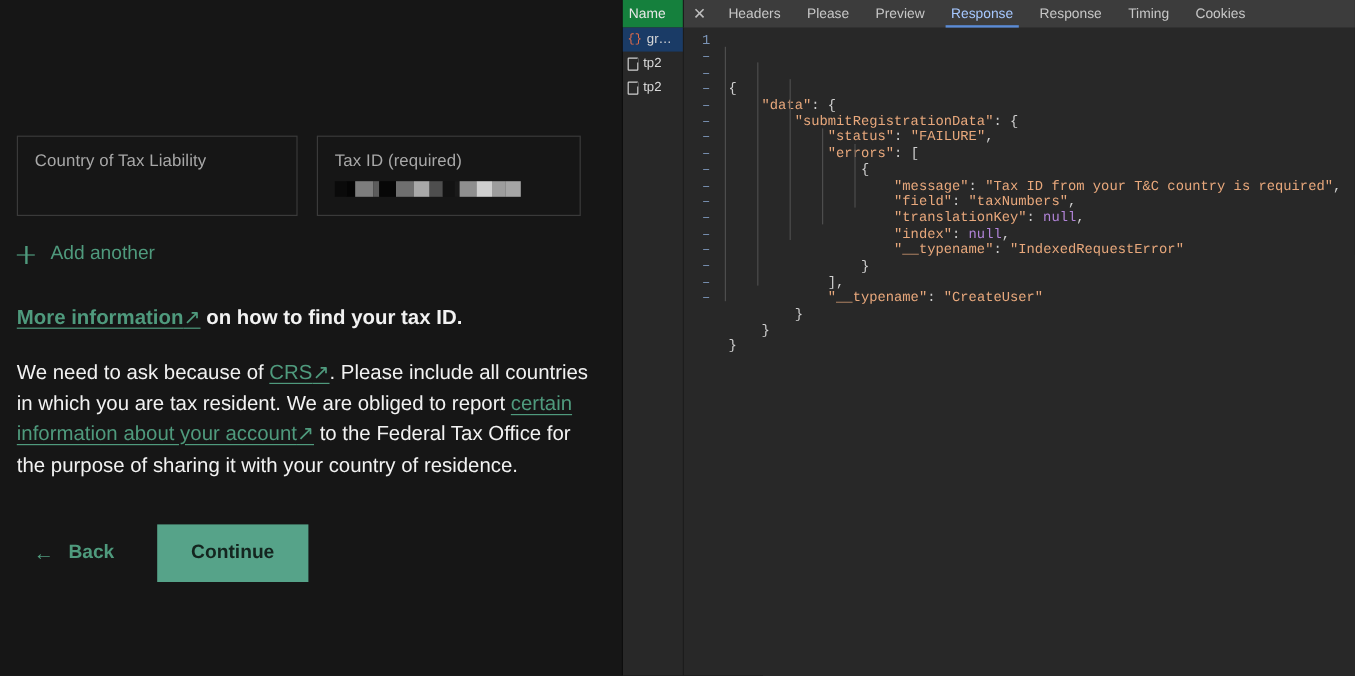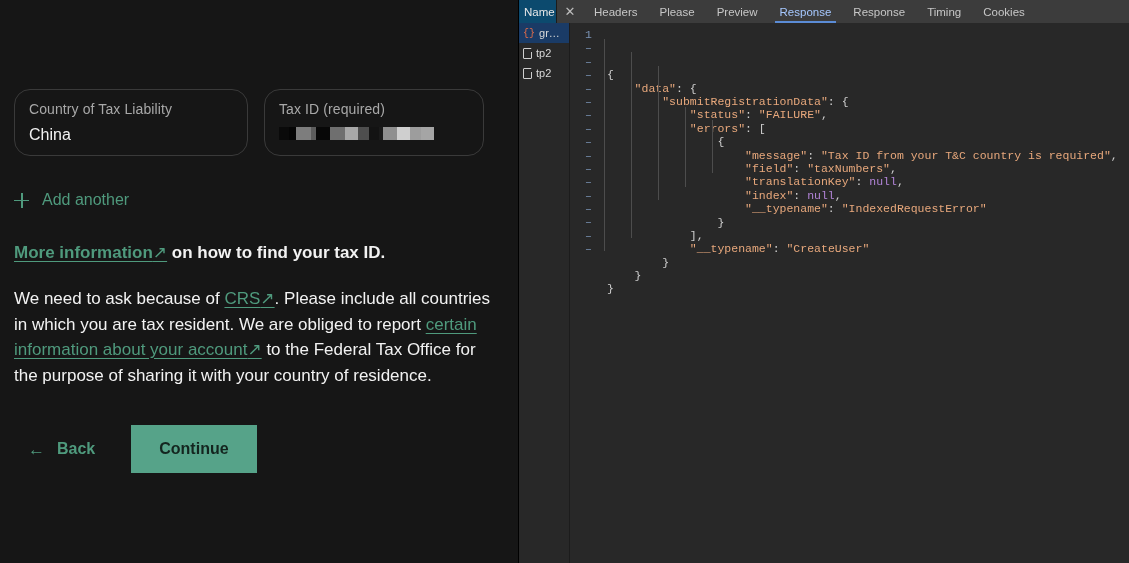--- a/index.html
+++ b/index.html
@@ -34,25 +34,26 @@
     letter-spacing: -0.3px;
     max-width: 490px;
   }
   .fields-row {
     display: flex;
     gap: 16px;
     margin-top: 33px;
   }
   .field-box {
     border: 1px solid #3a3a3a;
-    border-radius: 16px;
+    border-radius: 0;
     background: #161616;
     height: 67px;
     padding: 11px 14px 0 14px;
     position: relative;
+    margin-top: 24px;
   }
   .field-box.country { width: 234px; }
   .field-box.taxid { width: 220px; }
   .field-label {
     color: #a8a8a8;
     font-size: 14px;
     line-height: 17px;
     letter-spacing: 0.1px;
   }
   .field-value {
@@ -66,21 +67,21 @@
     height: 13px;
     width: 155px;
     display: flex;
   }
   .redacted i { display: block; height: 100%; }
 
   .add-another {
     display: flex;
     align-items: center;
     gap: 13px;
-    margin-top: 35px;
+    margin-top: 23px;
     color: #4f9a7d;
     font-size: 16px;
     cursor: pointer;
     width: max-content;
   }
   .plus-icon {
     width: 15px; height: 15px;
     position: relative;
     display: inline-block;
   }
@@ -158,22 +159,22 @@
     border-left: 1px solid #000;
   }
   .dt-topbar {
     height: 23px;
     display: flex;
     align-items: stretch;
     background: #3c3c3c;
     flex: 0 0 auto;
   }
   .dt-name-col {
-    width: 38px;
-    background: #0c4a6e;
+    width: 51px;
+    background: #15803d;
     color: #e8e8e8;
     font-size: 11.5px;
     display: flex;
     align-items: center;
     padding-left: 5px;
     border-right: 1px solid #1c1c1c;
   }
   .dt-tabs {
     flex: 1;
     display: flex;
@@ -295,21 +296,20 @@
 <div class="screen">
 
   <div class="app-pane">
     <div class="app-inner">
 
 
       <div class="fields-row">
 
         <div class="field-box country">
           <div class="field-label">Country of Tax Liability</div>
-          <div class="field-value">China</div>
         </div>
 
         <div class="field-box taxid">
           <div class="field-label">Tax ID (required)</div>
           <div class="redacted">
             <i style="width:13px;background:#0a0a0a"></i>
             <i style="width:8px;background:#050505"></i>
             <i style="width:19px;background:#7d7d7d"></i>
             <i style="width:6px;background:#5c5c5c"></i>
             <i style="width:17px;background:#070707"></i>

